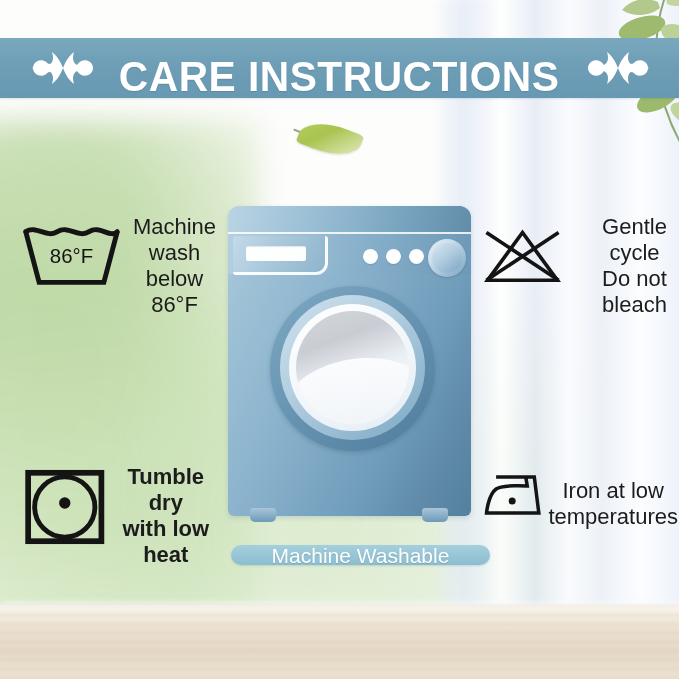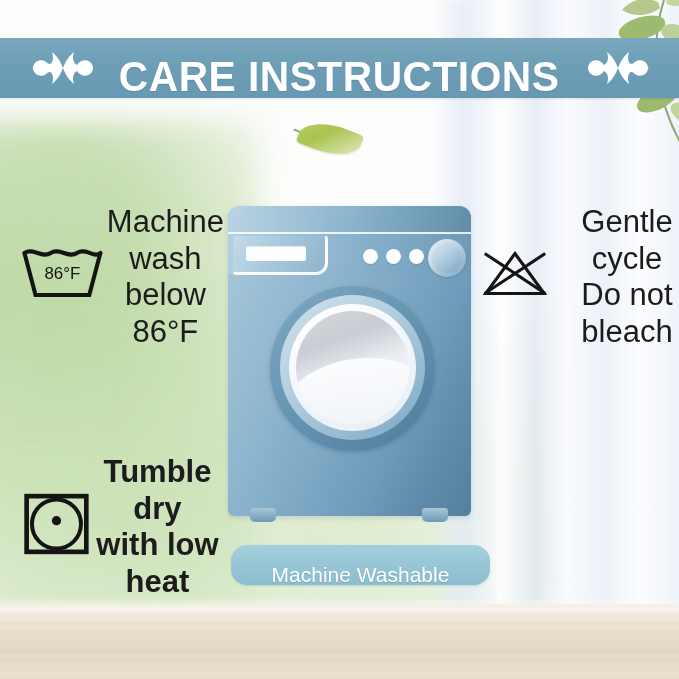--- a/index.html
+++ b/index.html
@@ -166,35 +166,35 @@
     transform:rotate(-9deg);
   }
   .wm-foot{
     position:absolute;top:302px;width:26px;height:14px;border-radius:3px 3px 5px 5px;
     background:linear-gradient(180deg,#a9c6d8 0%,#87aec7 55%,#6d9ab6 100%);
   }
   .wm-foot.f-left{left:22px;} .wm-foot.f-right{left:194px;}
 
   
   .badge{
-    position:absolute;left:231px;top:545px;width:259px;height:40px;border-radius:16px;
+    position:absolute;left:231px;top:545px;width:259px;height:20px;border-radius:16px;
     background:linear-gradient(180deg,#a6cfdc 0%,#96c5d5 55%,#8cbed0 100%);
-    display:flex;align-items:flex-end;justify-content:center;
+    display:flex;align-items:flex-start;justify-content:center;
     box-shadow:0 1px 2px rgba(90,130,150,.25);
   }
   .badge-text{
     color:#ffffff;font-size:21px;line-height:1;white-space:nowrap;
     text-shadow:0 1px 1px rgba(80,120,140,.35);
   }
 
   
   .sym{position:absolute;display:flex;flex-direction:row;align-items:center;}
   .sym-icon{display:block;}
   .sym-label{
-    margin-top:7px;text-align:center;color:#1c1c1c;font-size:31px;line-height:1.18;
+    margin-top:17px;text-align:center;color:#1c1c1c;font-size:22px;line-height:1.18;
     white-space:pre-line;
   }
   .s-wash{left:18px;top:197px;width:206px;}
   .s-bleach{left:476px;top:197px;width:200px;gap:24px;}
   .s-dry{left:20px;top:447px;width:202px;font-weight:bold;}
   .s-iron{left:478px;top:447px;width:200px;}
   .basin-temp{font-size:29px;fill:#141414;font-family:"Liberation Sans",sans-serif;font-weight:normal;}
 </style>
 </head>
 <body>
@@ -291,14 +291,22 @@
   <div class="sym s-dry">
     <svg class="sym-icon" width="110" height="96" viewBox="0 0 110 96">
       <rect x="10" y="6" width="90" height="84" stroke="#141414" stroke-width="7" fill="none"></rect>
       <circle cx="55" cy="48" r="37" stroke="#141414" stroke-width="6" fill="none"></circle>
       <circle cx="55" cy="43" r="7" fill="#141414"></circle>
     </svg>
     <div class="sym-label">Tumble dry
 with low heat</div>
   </div>
 
+  <div class="sym s-iron">
+    <svg class="sym-icon" width="140" height="96" viewBox="0 0 140 96">
+      <path d="M36 12 L112 12 L121 84 L17 84 C17 84 20 48 36 36 C48 27 98 30 98 30 L95 12" stroke="#141414" stroke-width="7" fill="none" stroke-linejoin="miter" stroke-linecap="butt"></path>
+      <circle cx="68" cy="60" r="7" fill="#141414"></circle>
+    </svg>
+    <div class="sym-label">Iron at low
+temperatures</div>
+  </div>
 
 </div>
 
 </body></html>

